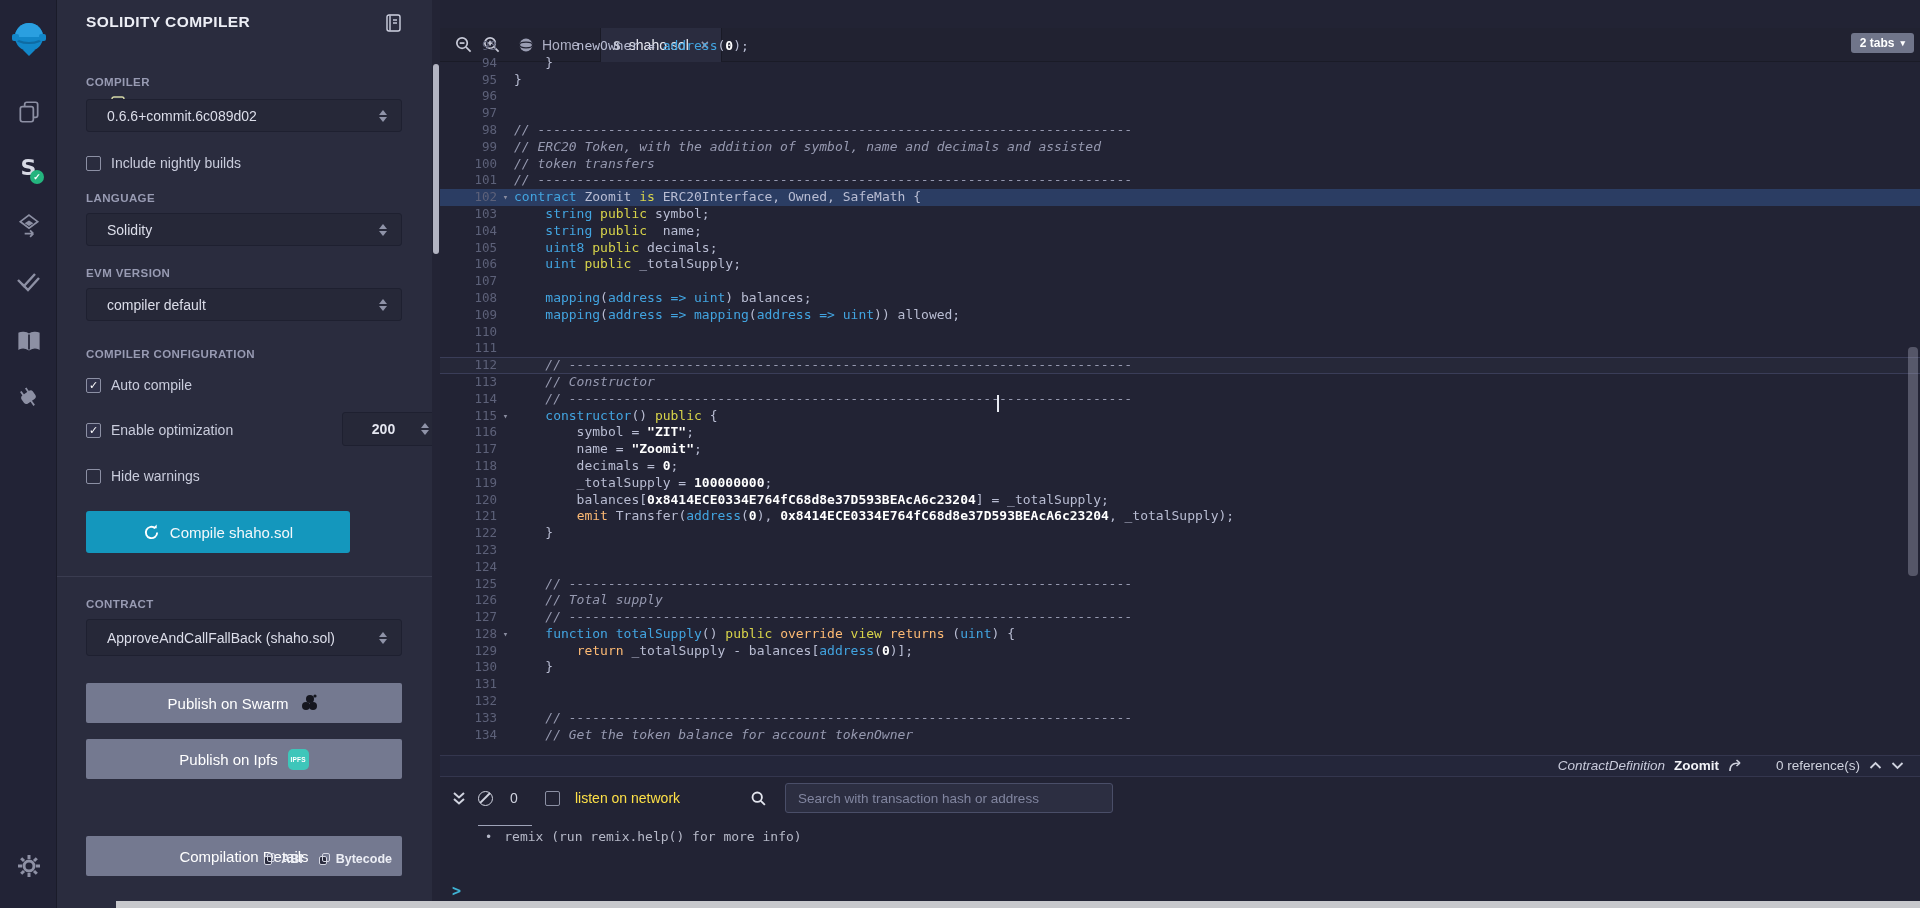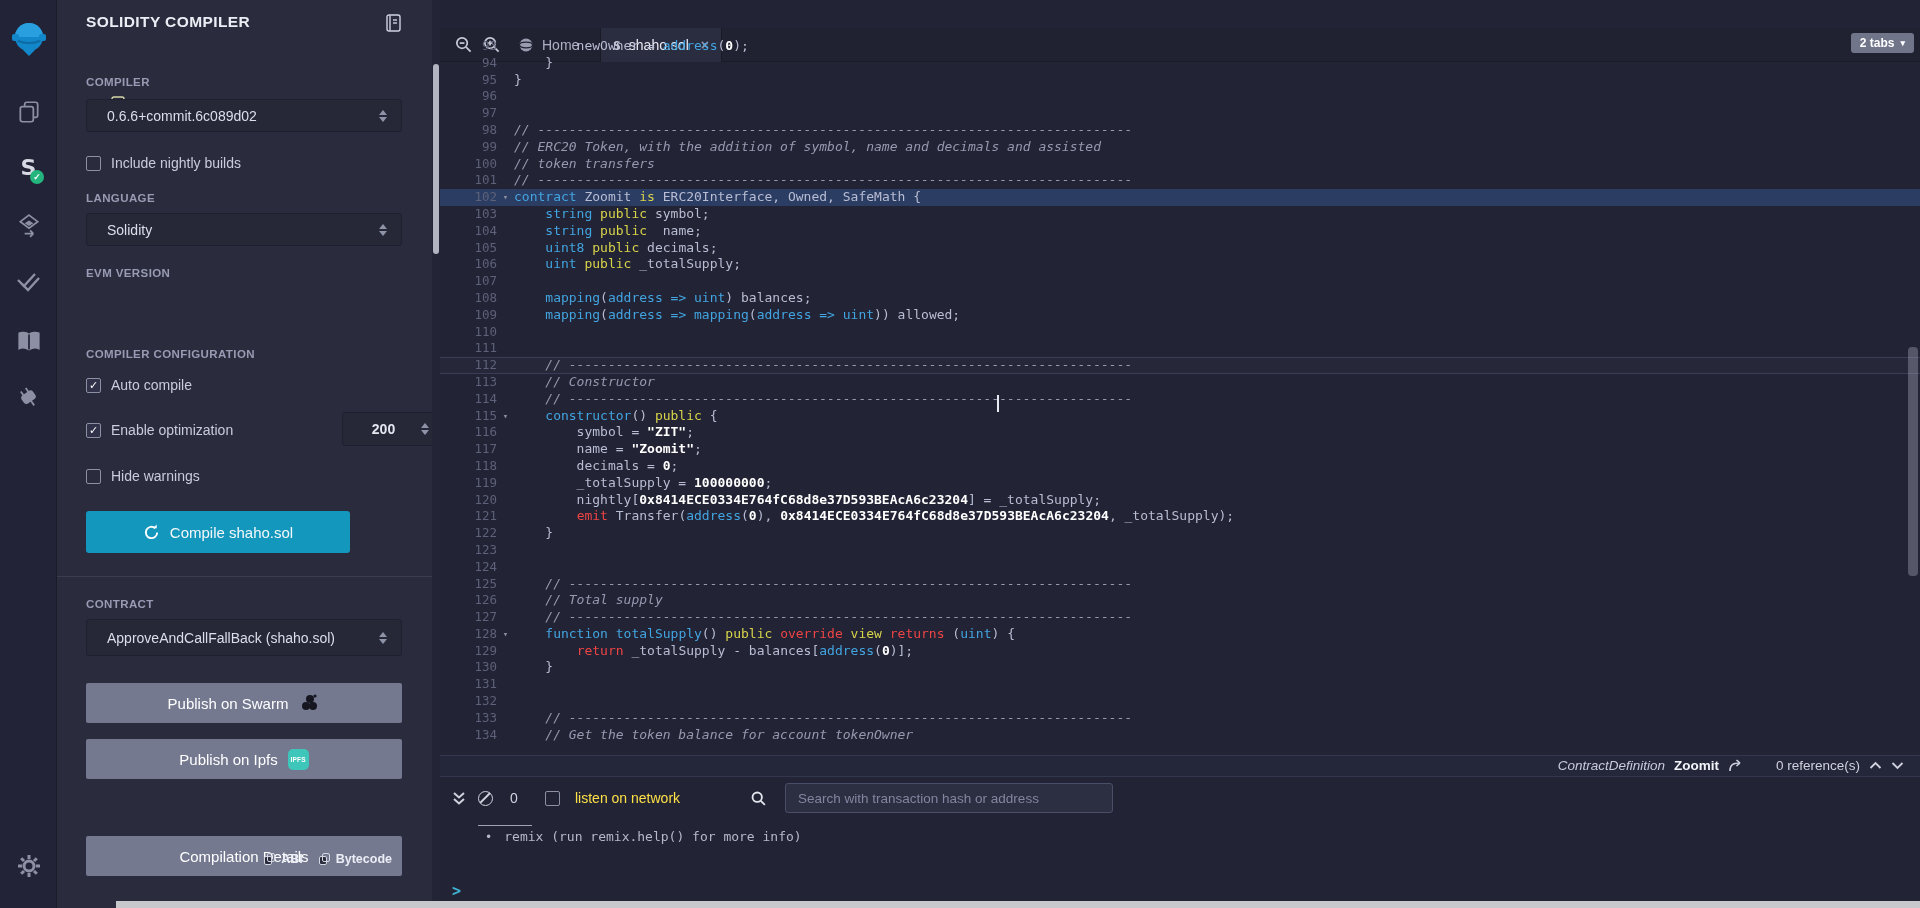--- a/index.html
+++ b/index.html
@@ -67,21 +67,21 @@
   .editor { position:absolute; left:0; top:38px; width:1480px; }
   .code-line { display:flex; height:16.8px; line-height:16.8px; font-family:"DejaVu Sans Mono", monospace; font-size:13px; }
   .code-line.sel { background:#2b3d63; }
   .code-line.cur { background:#262839; box-shadow: inset 0 1px 0 #3a3d58, inset 0 -1px 0 #3a3d58; }
   .gut { flex:0 0 57px; text-align:right; color:#5d6179; font-size:12.5px; }
   .fold { flex:0 0 17px; text-align:center; color:#8a8da0; font-size:9px; }
   .code span { white-space:pre; }
   .tk-p { color:#b9bdd3; }
   .tk-k { color:#42a4e0; }
   .tk-y { color:#d8d44a; }
-  .tk-r { color:#ef4444; }
+  .tk-r { color:#fdba74; }
   .tk-w { color:#ffffff; font-weight:bold; }
   .tk-c { color:#9699b0; font-style:italic; }
   .cursor { position:absolute; left:557px; top:357px; width:1.5px; height:17px; background:#e8eaf2; }
   .ed-sb { position:absolute; right:2px; top:347px; width:10px; height:229px; background:rgba(168,172,190,.38); border-radius:4px; }
 
   
   .statusbar { position:absolute; left:0; top:755px; width:1480px; height:21px; background:#24263a;
                box-shadow: inset 0 1px 0 #34364e; display:flex; align-items:center; justify-content:flex-end;
                gap:9px; padding-right:16px; font-size:13.5px; color:#cfd2de; }
   .statusbar .ntype { font-style:italic; color:#c9cbdc; }
@@ -210,20 +210,27 @@
     <div class="lbl" style="top:192px;">LANGUAGE</div>
     <div class="select" style="top:213px;">
       <span class="txt">Solidity</span>
       <span class="caret2">
           <i class="u"></i>
           <i class="d"></i>
         </span>
     </div>
 
     <div class="lbl" style="top:267px;">EVM VERSION</div>
+    <div class="select" style="top:288px;">
+      <span class="txt">compiler default</span>
+      <span class="caret2">
+          <i class="u"></i>
+          <i class="d"></i>
+        </span>
+    </div>
 
     <div class="lbl" style="top:348px;">COMPILER CONFIGURATION</div>
 
     <div class="cbrow" style="top:377px;">
       <span class="cb on">✓</span>
       <span>Auto compile</span>
     </div>
 
     <div class="cbrow" style="top:422px;">
       <span class="cb on">✓</span>
@@ -469,21 +476,21 @@
             <span class="code"><span class="tk-p">        decimals = </span><span class="tk-w">0</span><span class="tk-p">;</span></span>
           </div>
           <div class="code-line">
             <span class="gut">119</span>
             <span class="fold"></span>
             <span class="code"><span class="tk-p">        _totalSupply = </span><span class="tk-w">100000000</span><span class="tk-p">;</span></span>
           </div>
           <div class="code-line">
             <span class="gut">120</span>
             <span class="fold"></span>
-            <span class="code"><span class="tk-p">        nightly[</span><span class="tk-w">0x8414ECE0334E764fC68d8e37D593BEAcA6c23204</span><span class="tk-p">] = _totalSupply;</span></span>
+            <span class="code"><span class="tk-p">        balances[</span><span class="tk-w">0x8414ECE0334E764fC68d8e37D593BEAcA6c23204</span><span class="tk-p">] = _totalSupply;</span></span>
           </div>
           <div class="code-line">
             <span class="gut">121</span>
             <span class="fold"></span>
             <span class="code"><span class="tk-p">        </span><span class="tk-r">emit</span><span class="tk-p"> Transfer(</span><span class="tk-k">address</span><span class="tk-p">(</span><span class="tk-w">0</span><span class="tk-p">), </span><span class="tk-w">0x8414ECE0334E764fC68d8e37D593BEAcA6c23204</span><span class="tk-p">, _totalSupply);</span></span>
           </div>
           <div class="code-line">
             <span class="gut">122</span>
             <span class="fold"></span>
             <span class="code"><span class="tk-p">    }</span></span>

